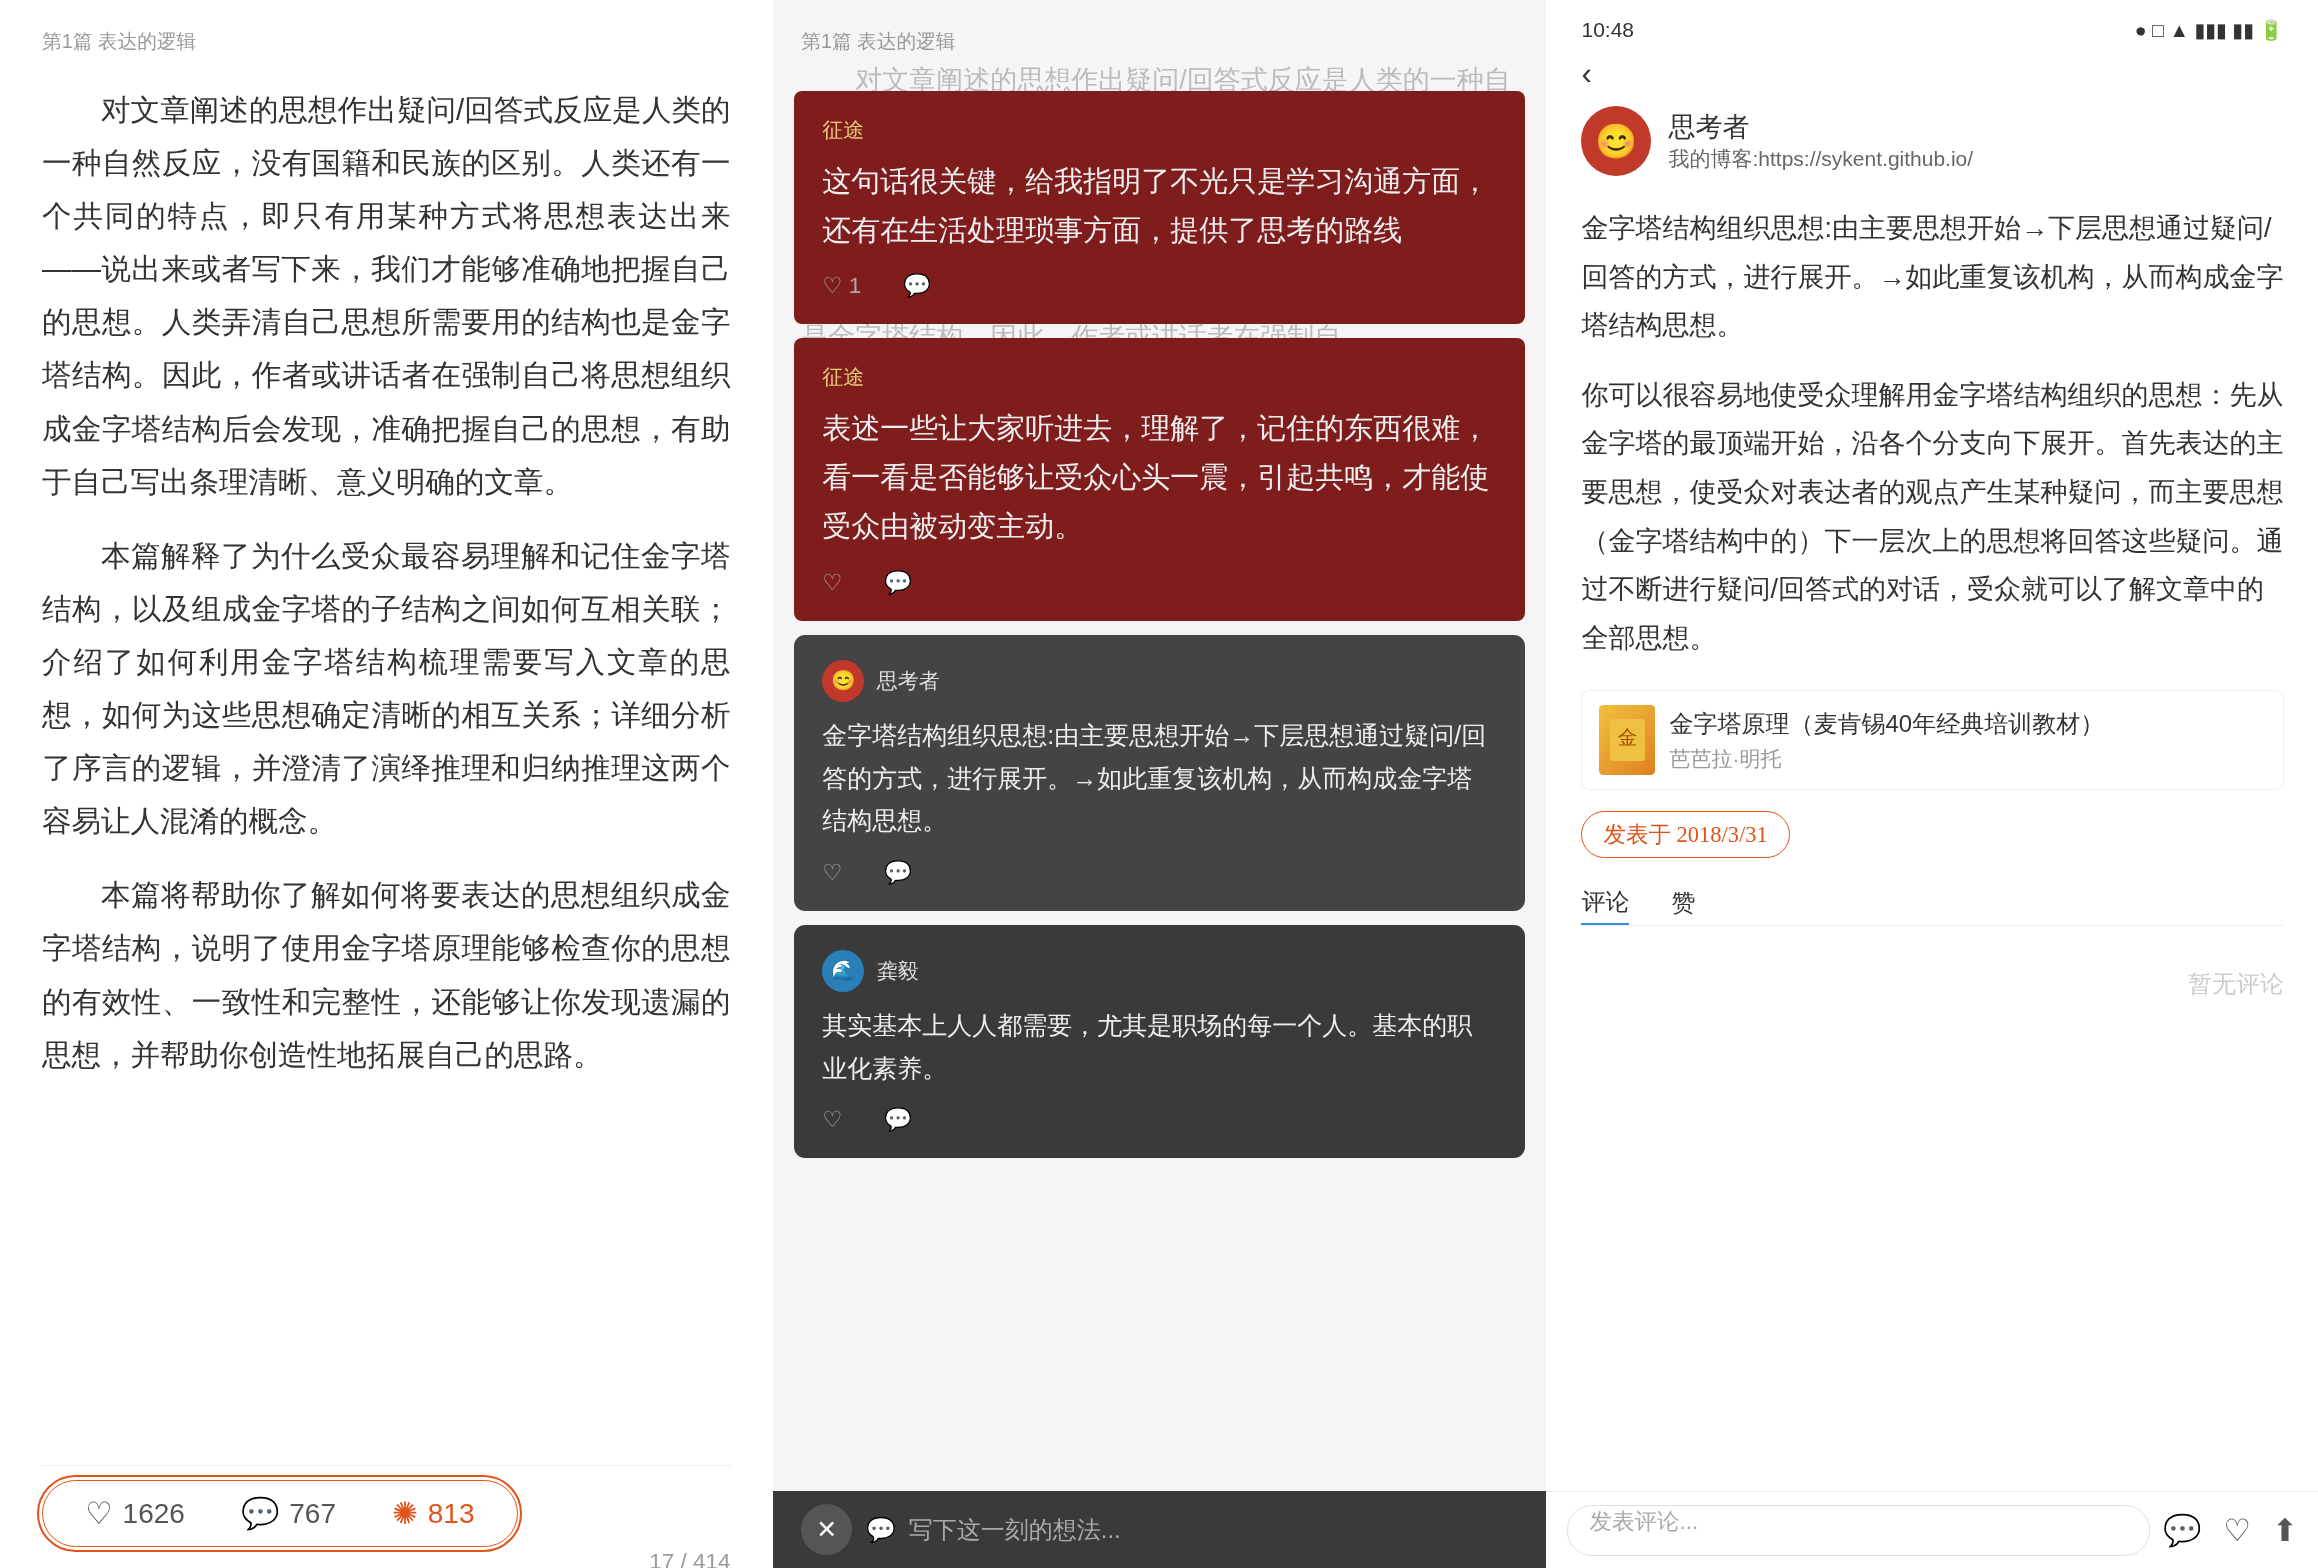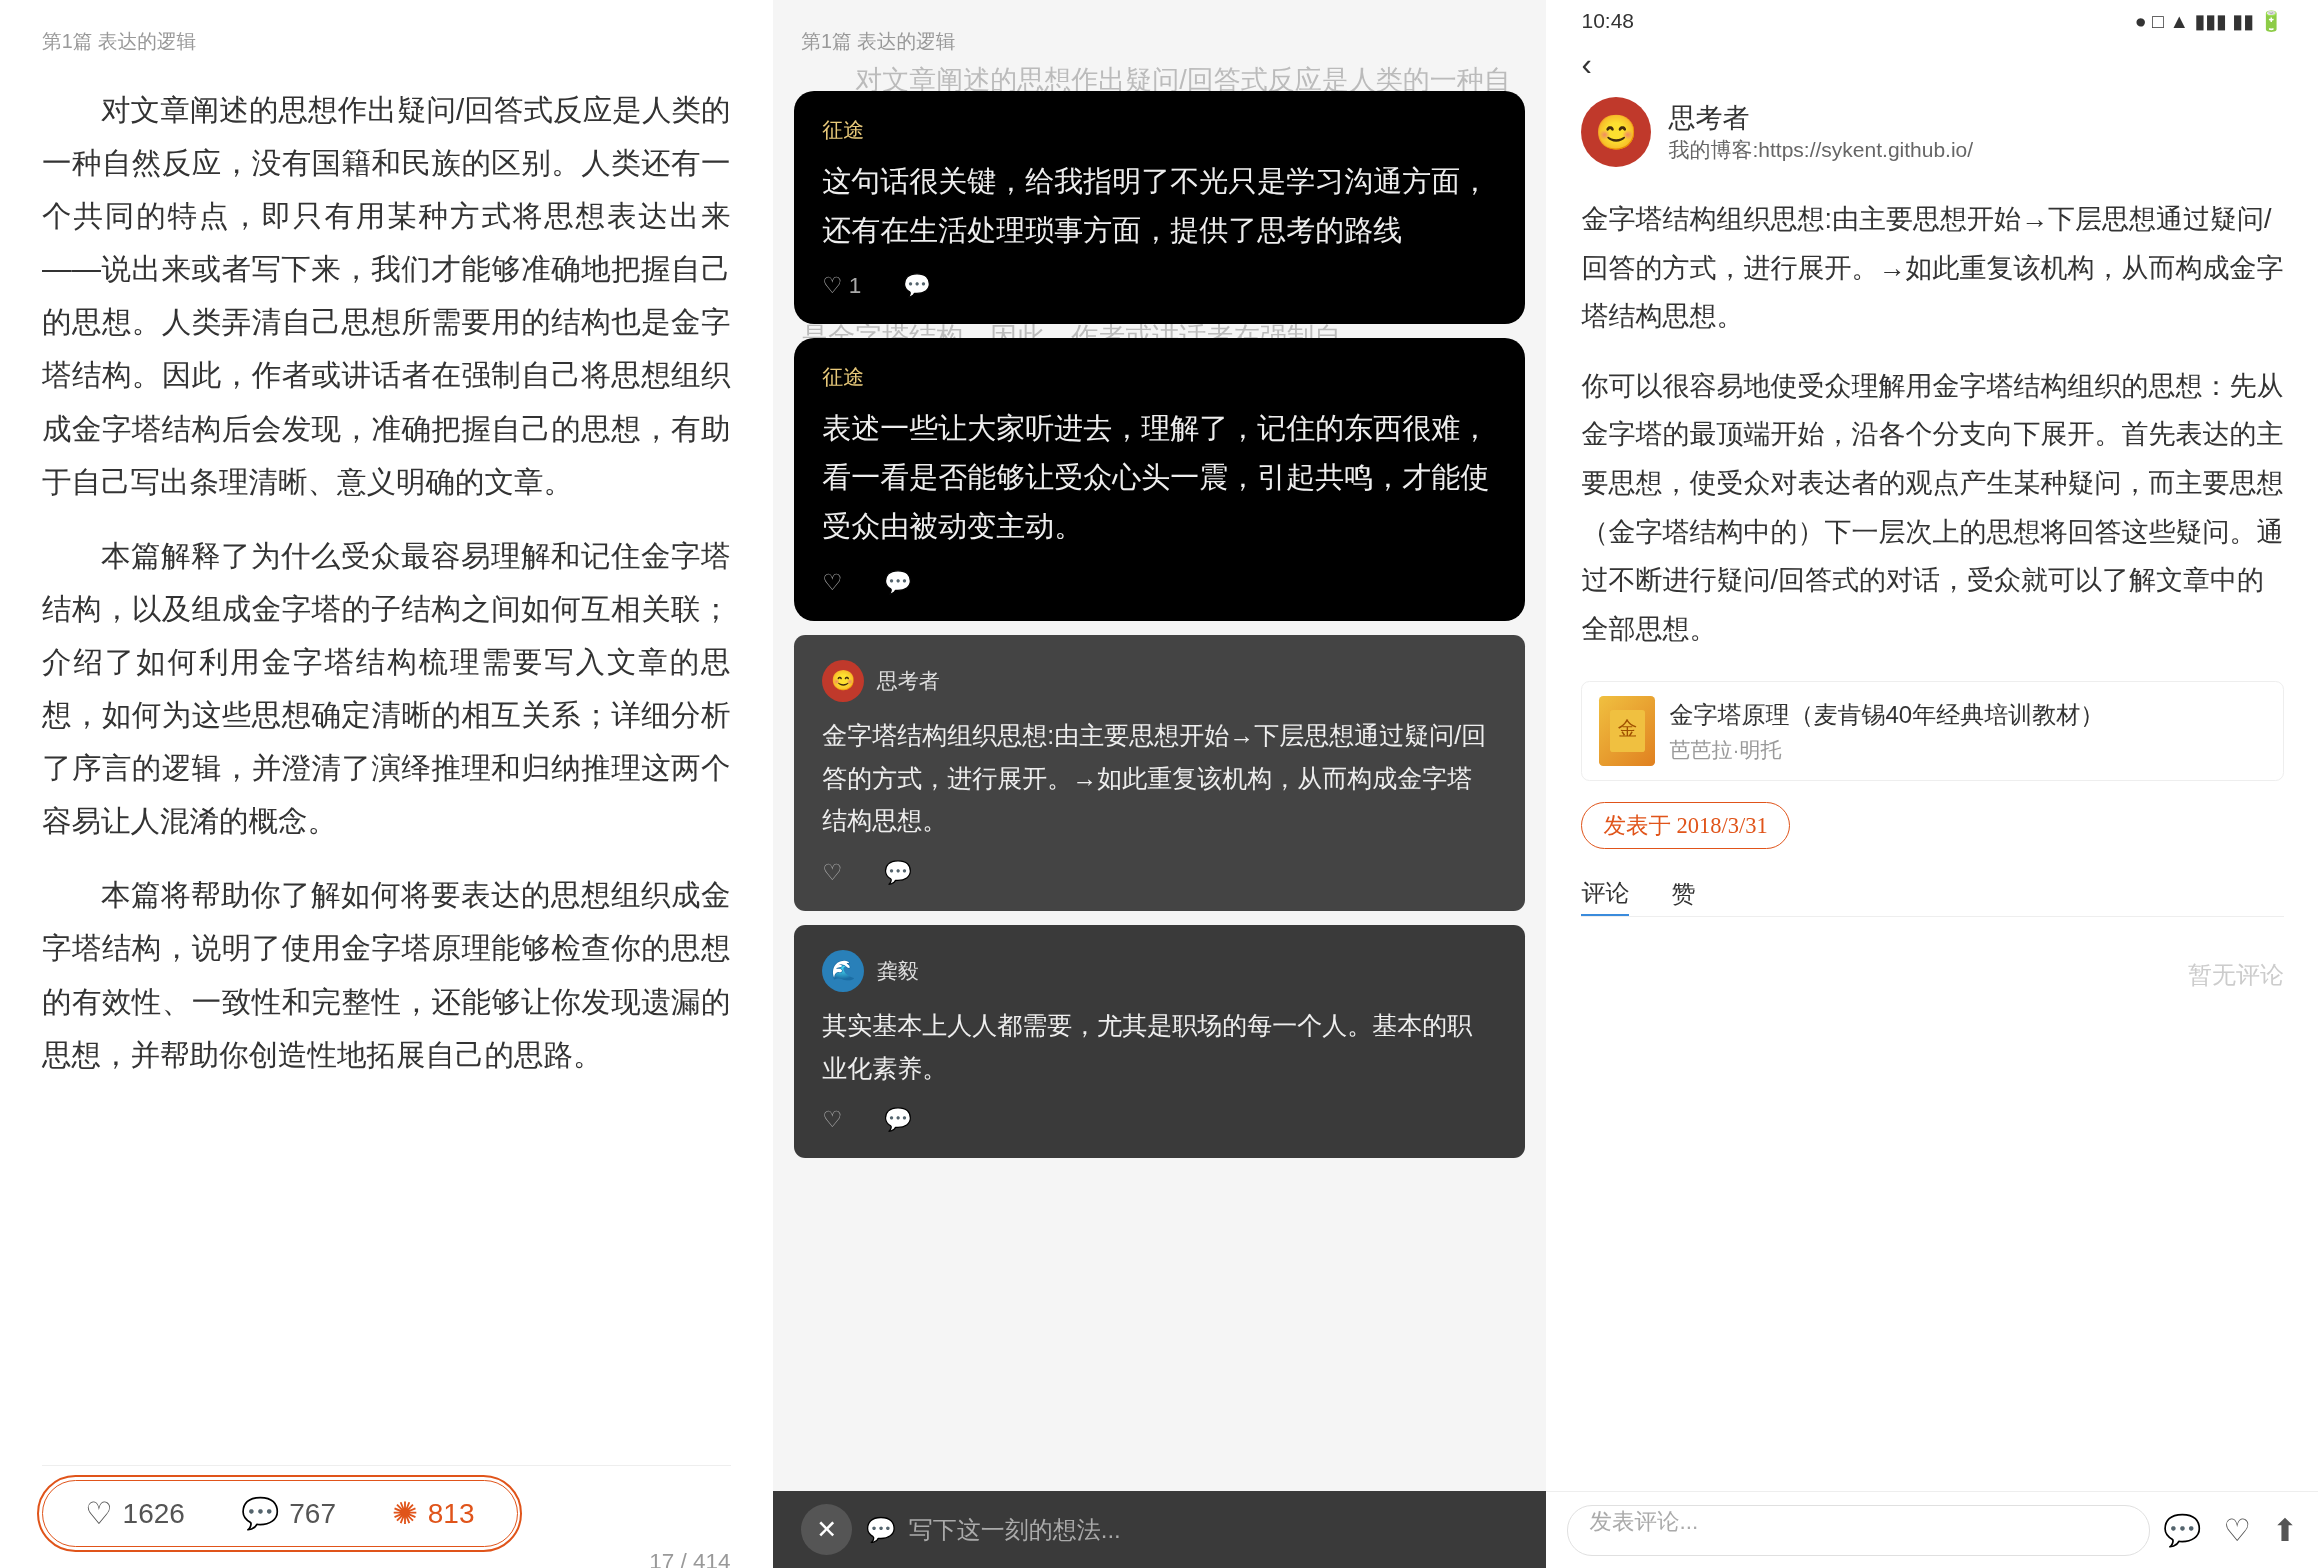--- a/index.html
+++ b/index.html
@@ -141,22 +141,22 @@
       top: 49px;
       left: 0;
       right: 0;
       bottom: 84px;
       z-index: 2;
       overflow: hidden;
       padding: 0 21px;
     }
 
     .comment-card {
-      background: #000000;
-      border-radius: 20px;
+      background: #7f1d1d;
+      border-radius: 8px;
       padding: 25px 28px;
       margin-bottom: 14px;
       color: #fff;
     }
 
     .comment-card .card-header {
       font-size: 21px;
       color: #e8c97a;
       margin-bottom: 12.6px;
       font-weight: 500;
@@ -273,21 +273,21 @@
       width: 773px;
       background: #fff;
       display: flex;
       flex-direction: column;
     }
 
     .right-status-bar {
       display: flex;
       justify-content: space-between;
       align-items: center;
-      padding: 9px 35px 7px 35px;
+      padding: 18px 35px 7px 35px;
       font-size: 21px;
       color: #333;
     }
 
     .status-right {
       display: flex;
       align-items: center;
       gap: 11.2px;
       font-size: 19.7px;
     }

